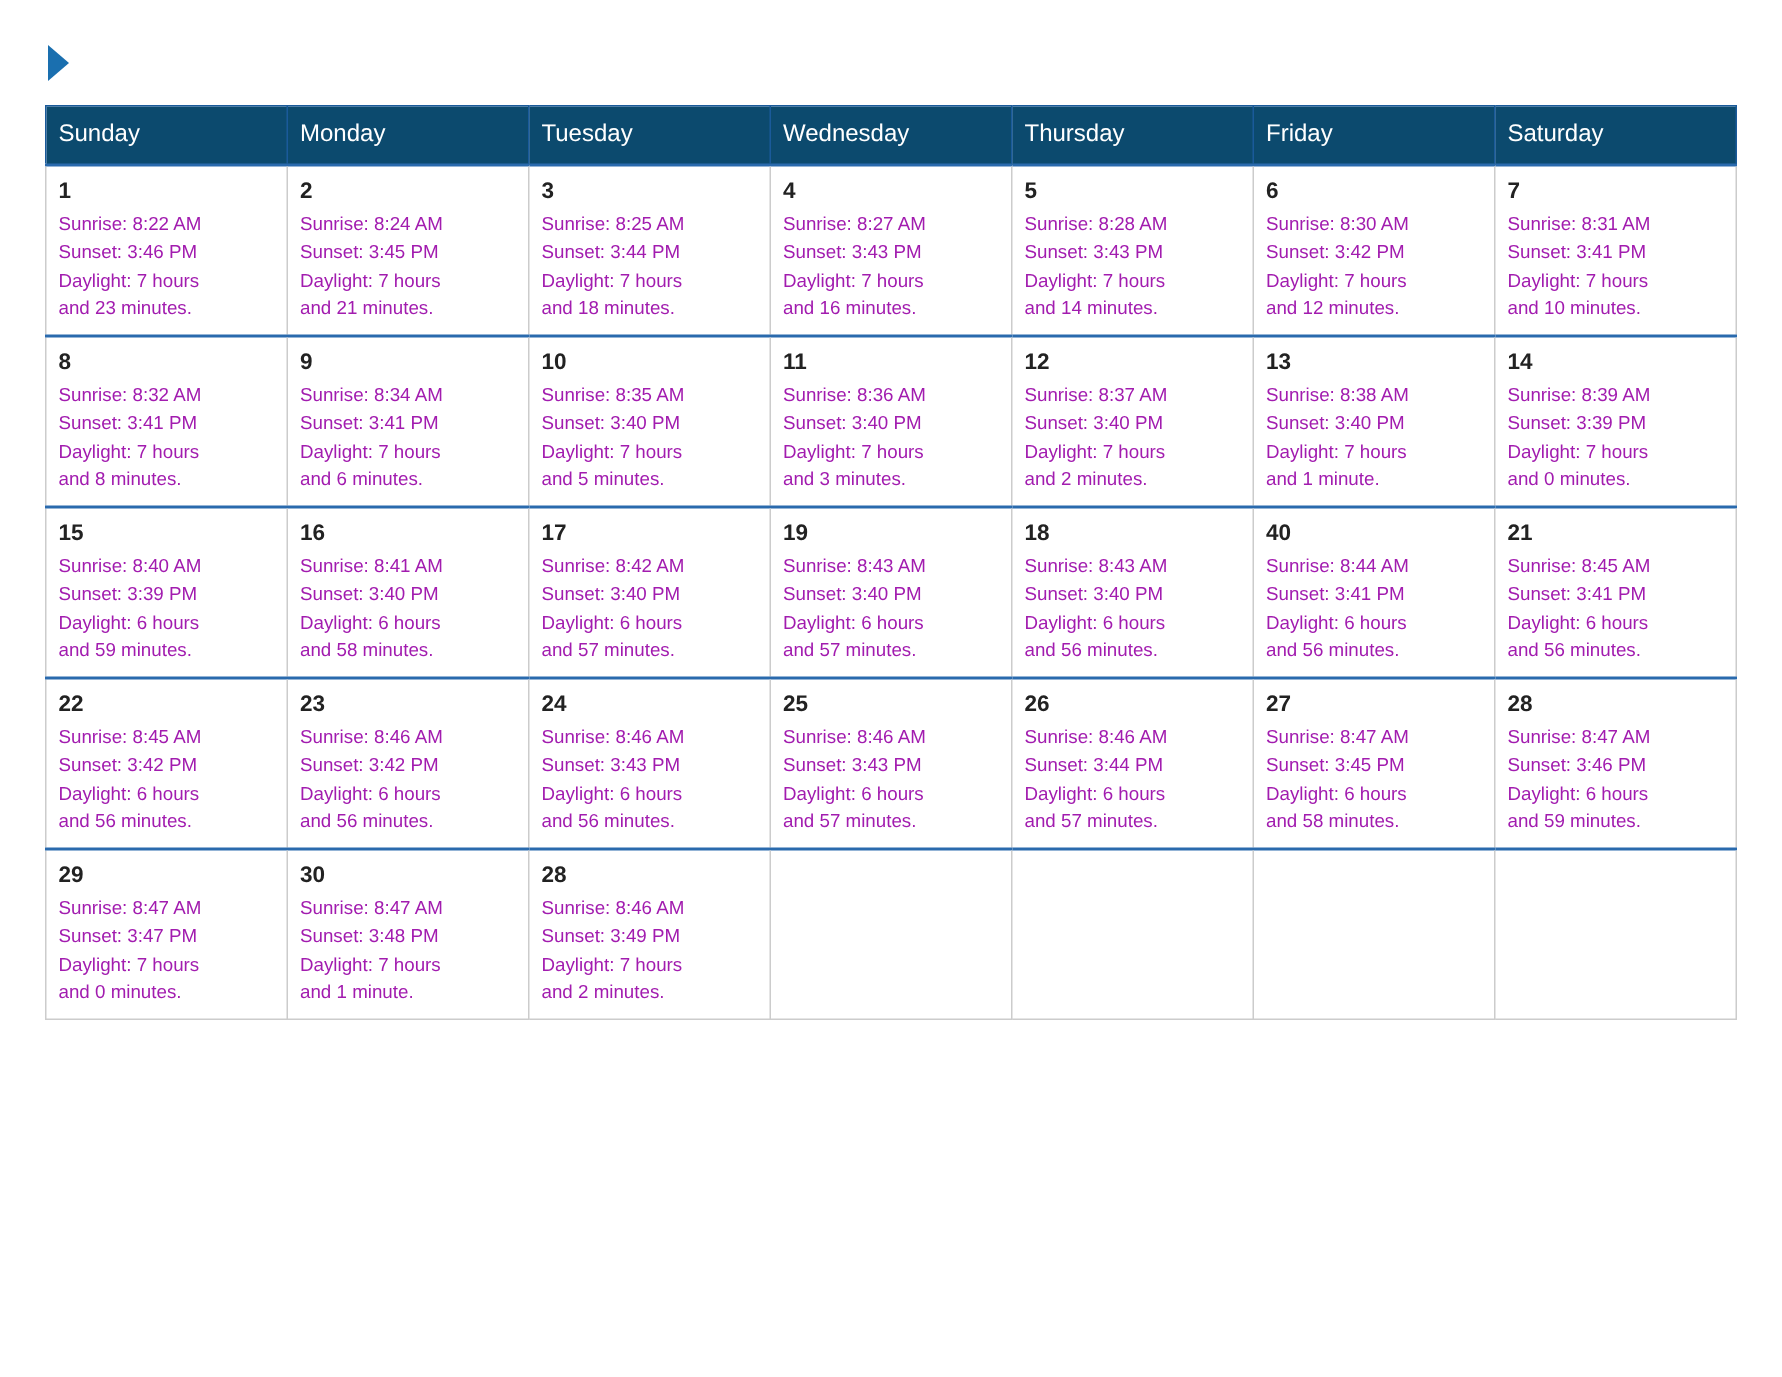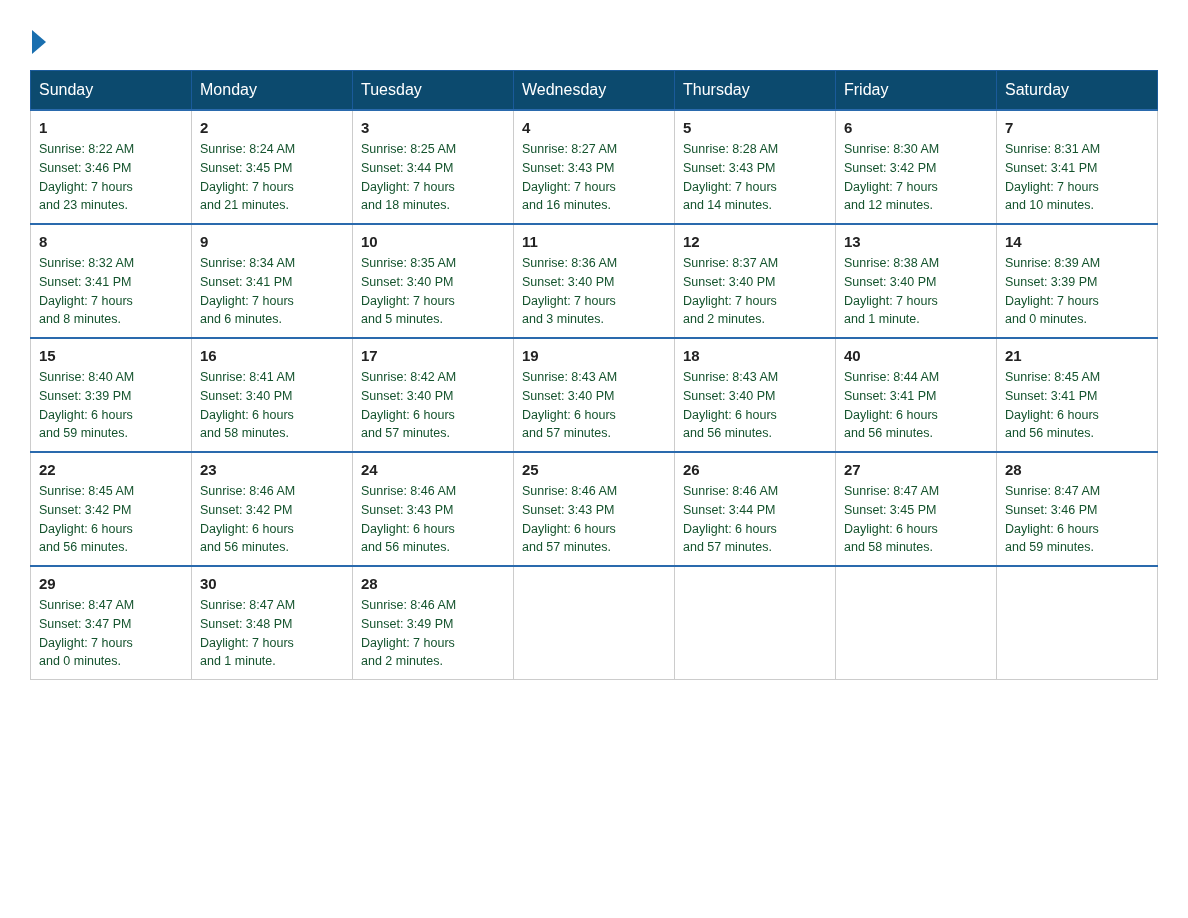--- a/index.html
+++ b/index.html
@@ -86,21 +86,21 @@
     .day-num {
       font-size: 15px;
       font-weight: bold;
       display: block;
       margin-bottom: 4px;
       color: #222;
     }
     .day-info {
       font-size: 12.5px;
       line-height: 1.5;
-      color: #14532d;
+      color: #a21caf;
     }
     .week-row td {
       border-top: 2px solid #2a6aad;
     }
     .empty-cell {
       background: #fff;
     }
   </style>
 </head>
 <body>

